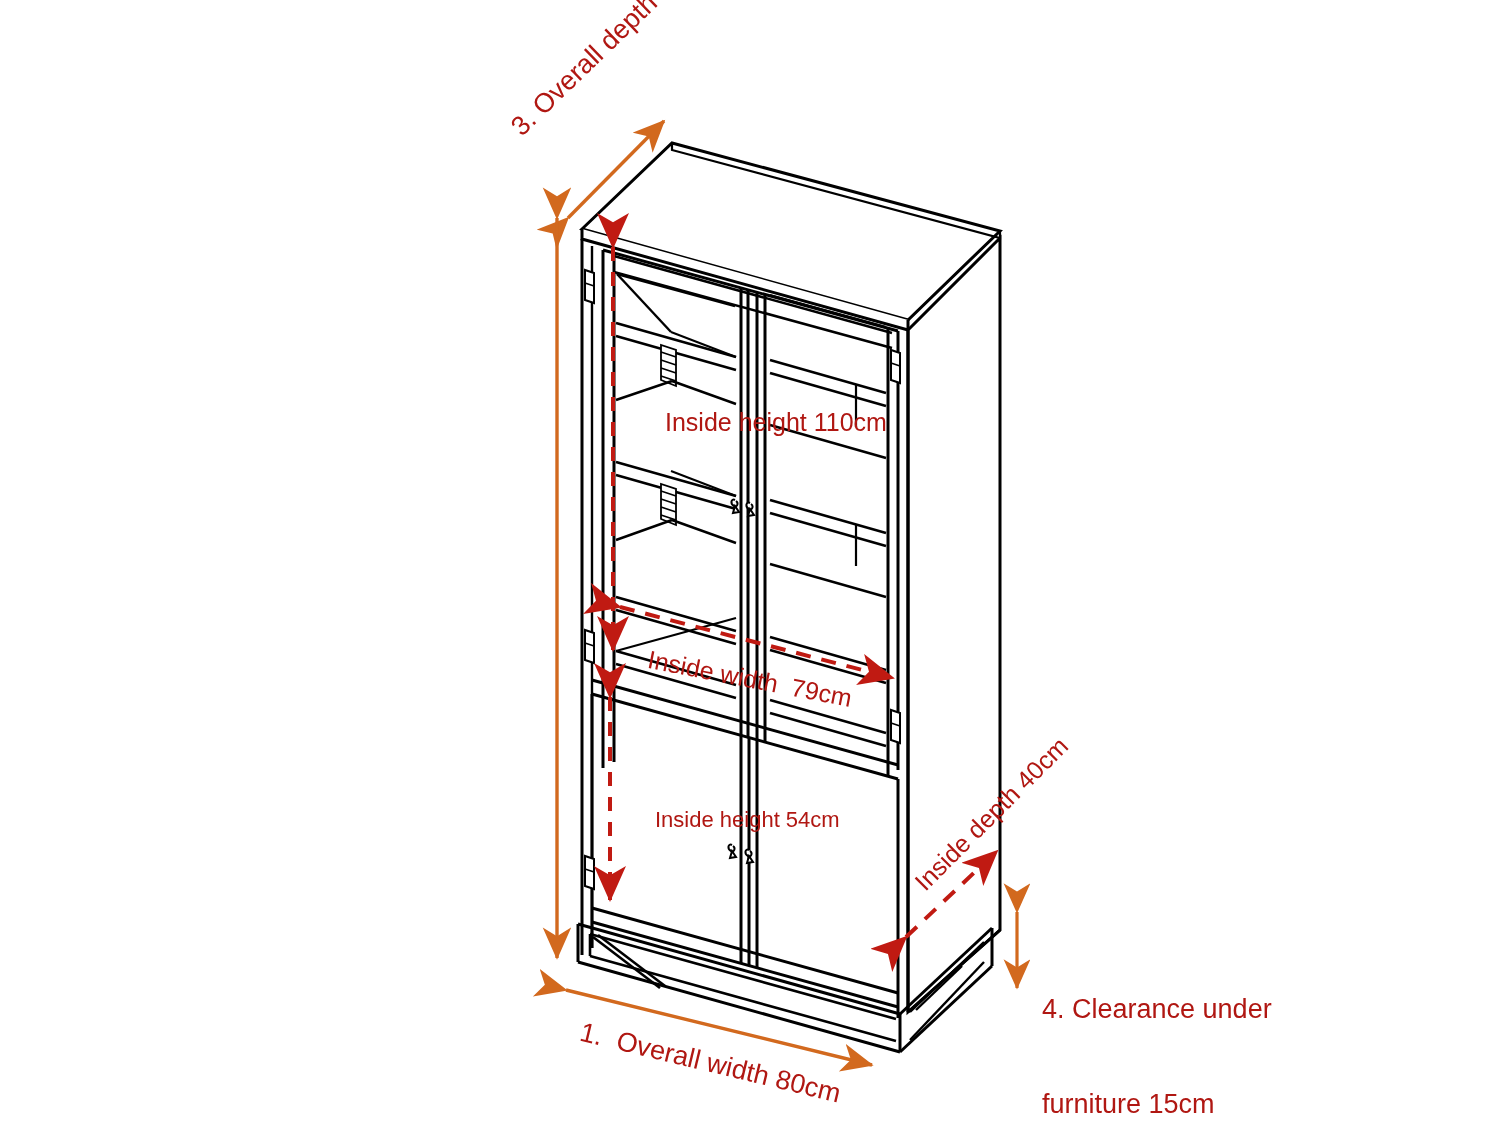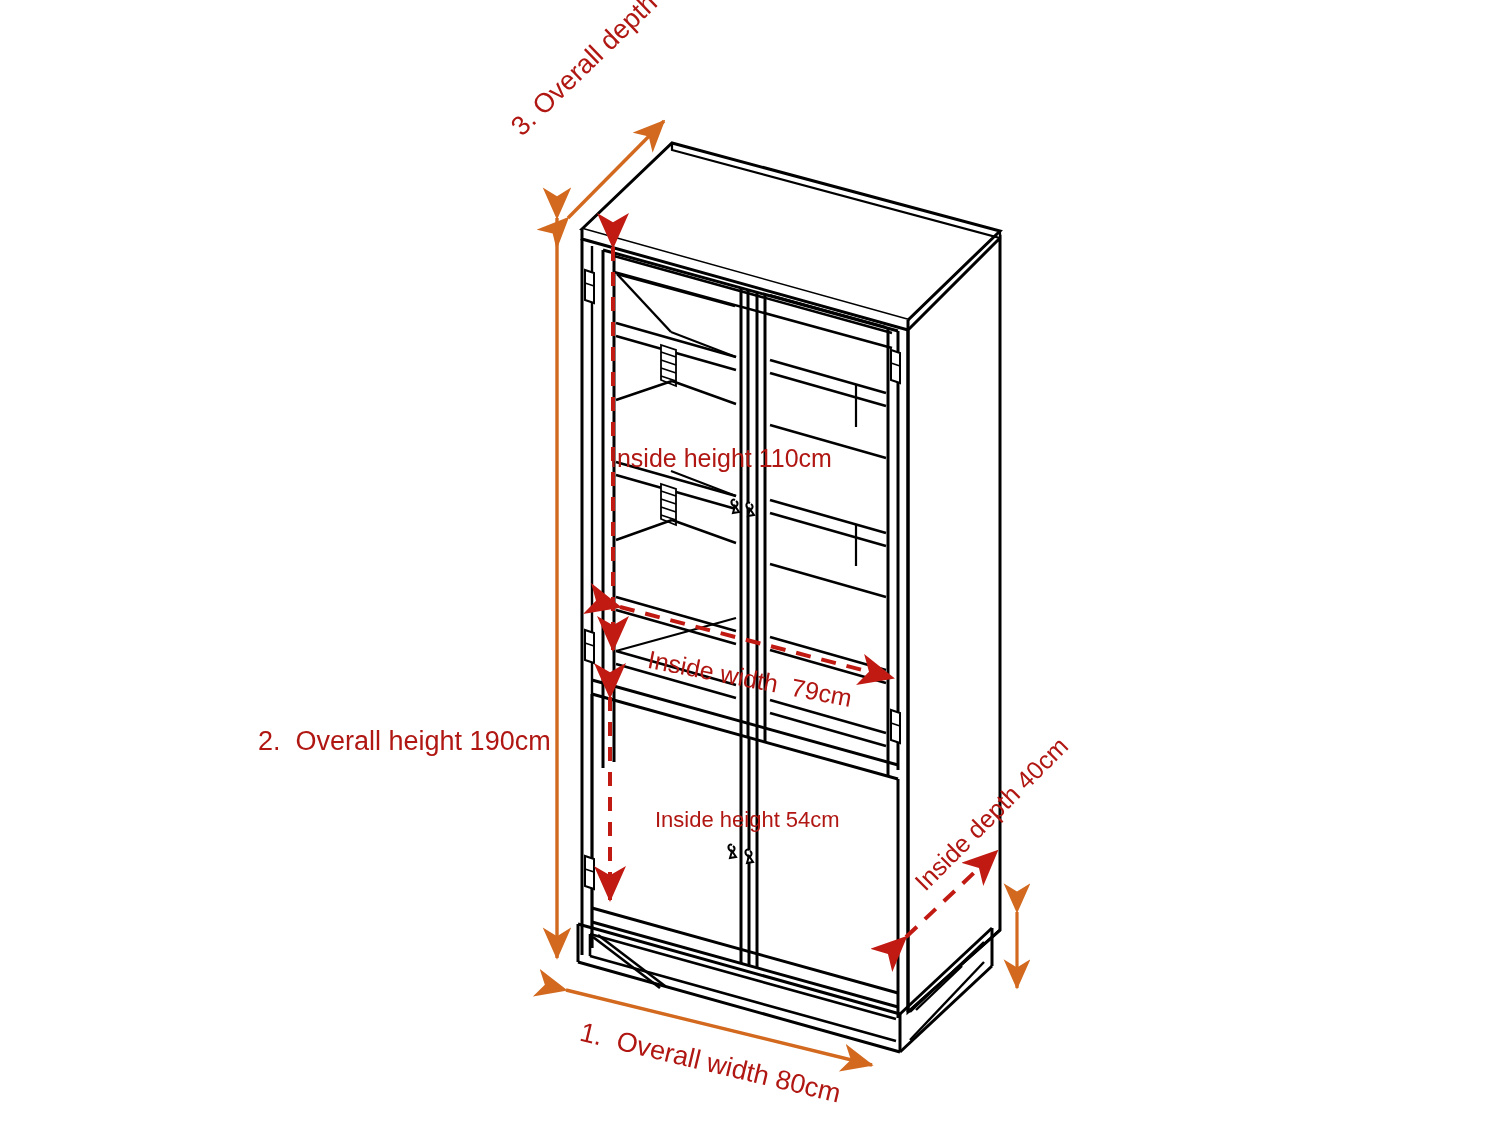--- a/index.html
+++ b/index.html
@@ -34,24 +34,23 @@
     user-select: none;
   }
   .lbl-depth {
     left: 505px;
     top: 120px;
     font-size: 27px;
     transform: rotate(-44deg);
     transform-origin: left top;
   }
   .lbl-height110 {
-    left: 610px;
+    left: 665px;
     top: 408px;
     font-size: 25px;
-    margin-top: 36px;
   }
   .lbl-width79 {
     left: 651px;
     top: 645px;
     font-size: 25px;
     transform: rotate(11deg);
     transform-origin: left top;
   }
   .lbl-height54 {
     left: 655px;
@@ -302,20 +301,21 @@
   <div class="dim-label lbl-depth">3. Overall depth 40.5cm</div>
 
   <div class="dim-label lbl-height110">Inside height 110cm</div>
 
   <div class="dim-label lbl-width79">Inside width  79cm</div>
 
   <div class="dim-label lbl-height54">Inside height 54cm</div>
 
   <div class="dim-label lbl-depth40">Inside depth 40cm</div>
 
-  <div class="dim-label lbl-overall-height">2.  Overall height 190cm</div>
 
   <div class="dim-label lbl-overall-width">1.  Overall width 80cm</div>
 
   <div class="dim-label lbl-clearance">
+    <span>4. Clearance under</span>
+    <span>furniture 15cm</span>
   </div>
 
 </div>
 
 </body></html>

